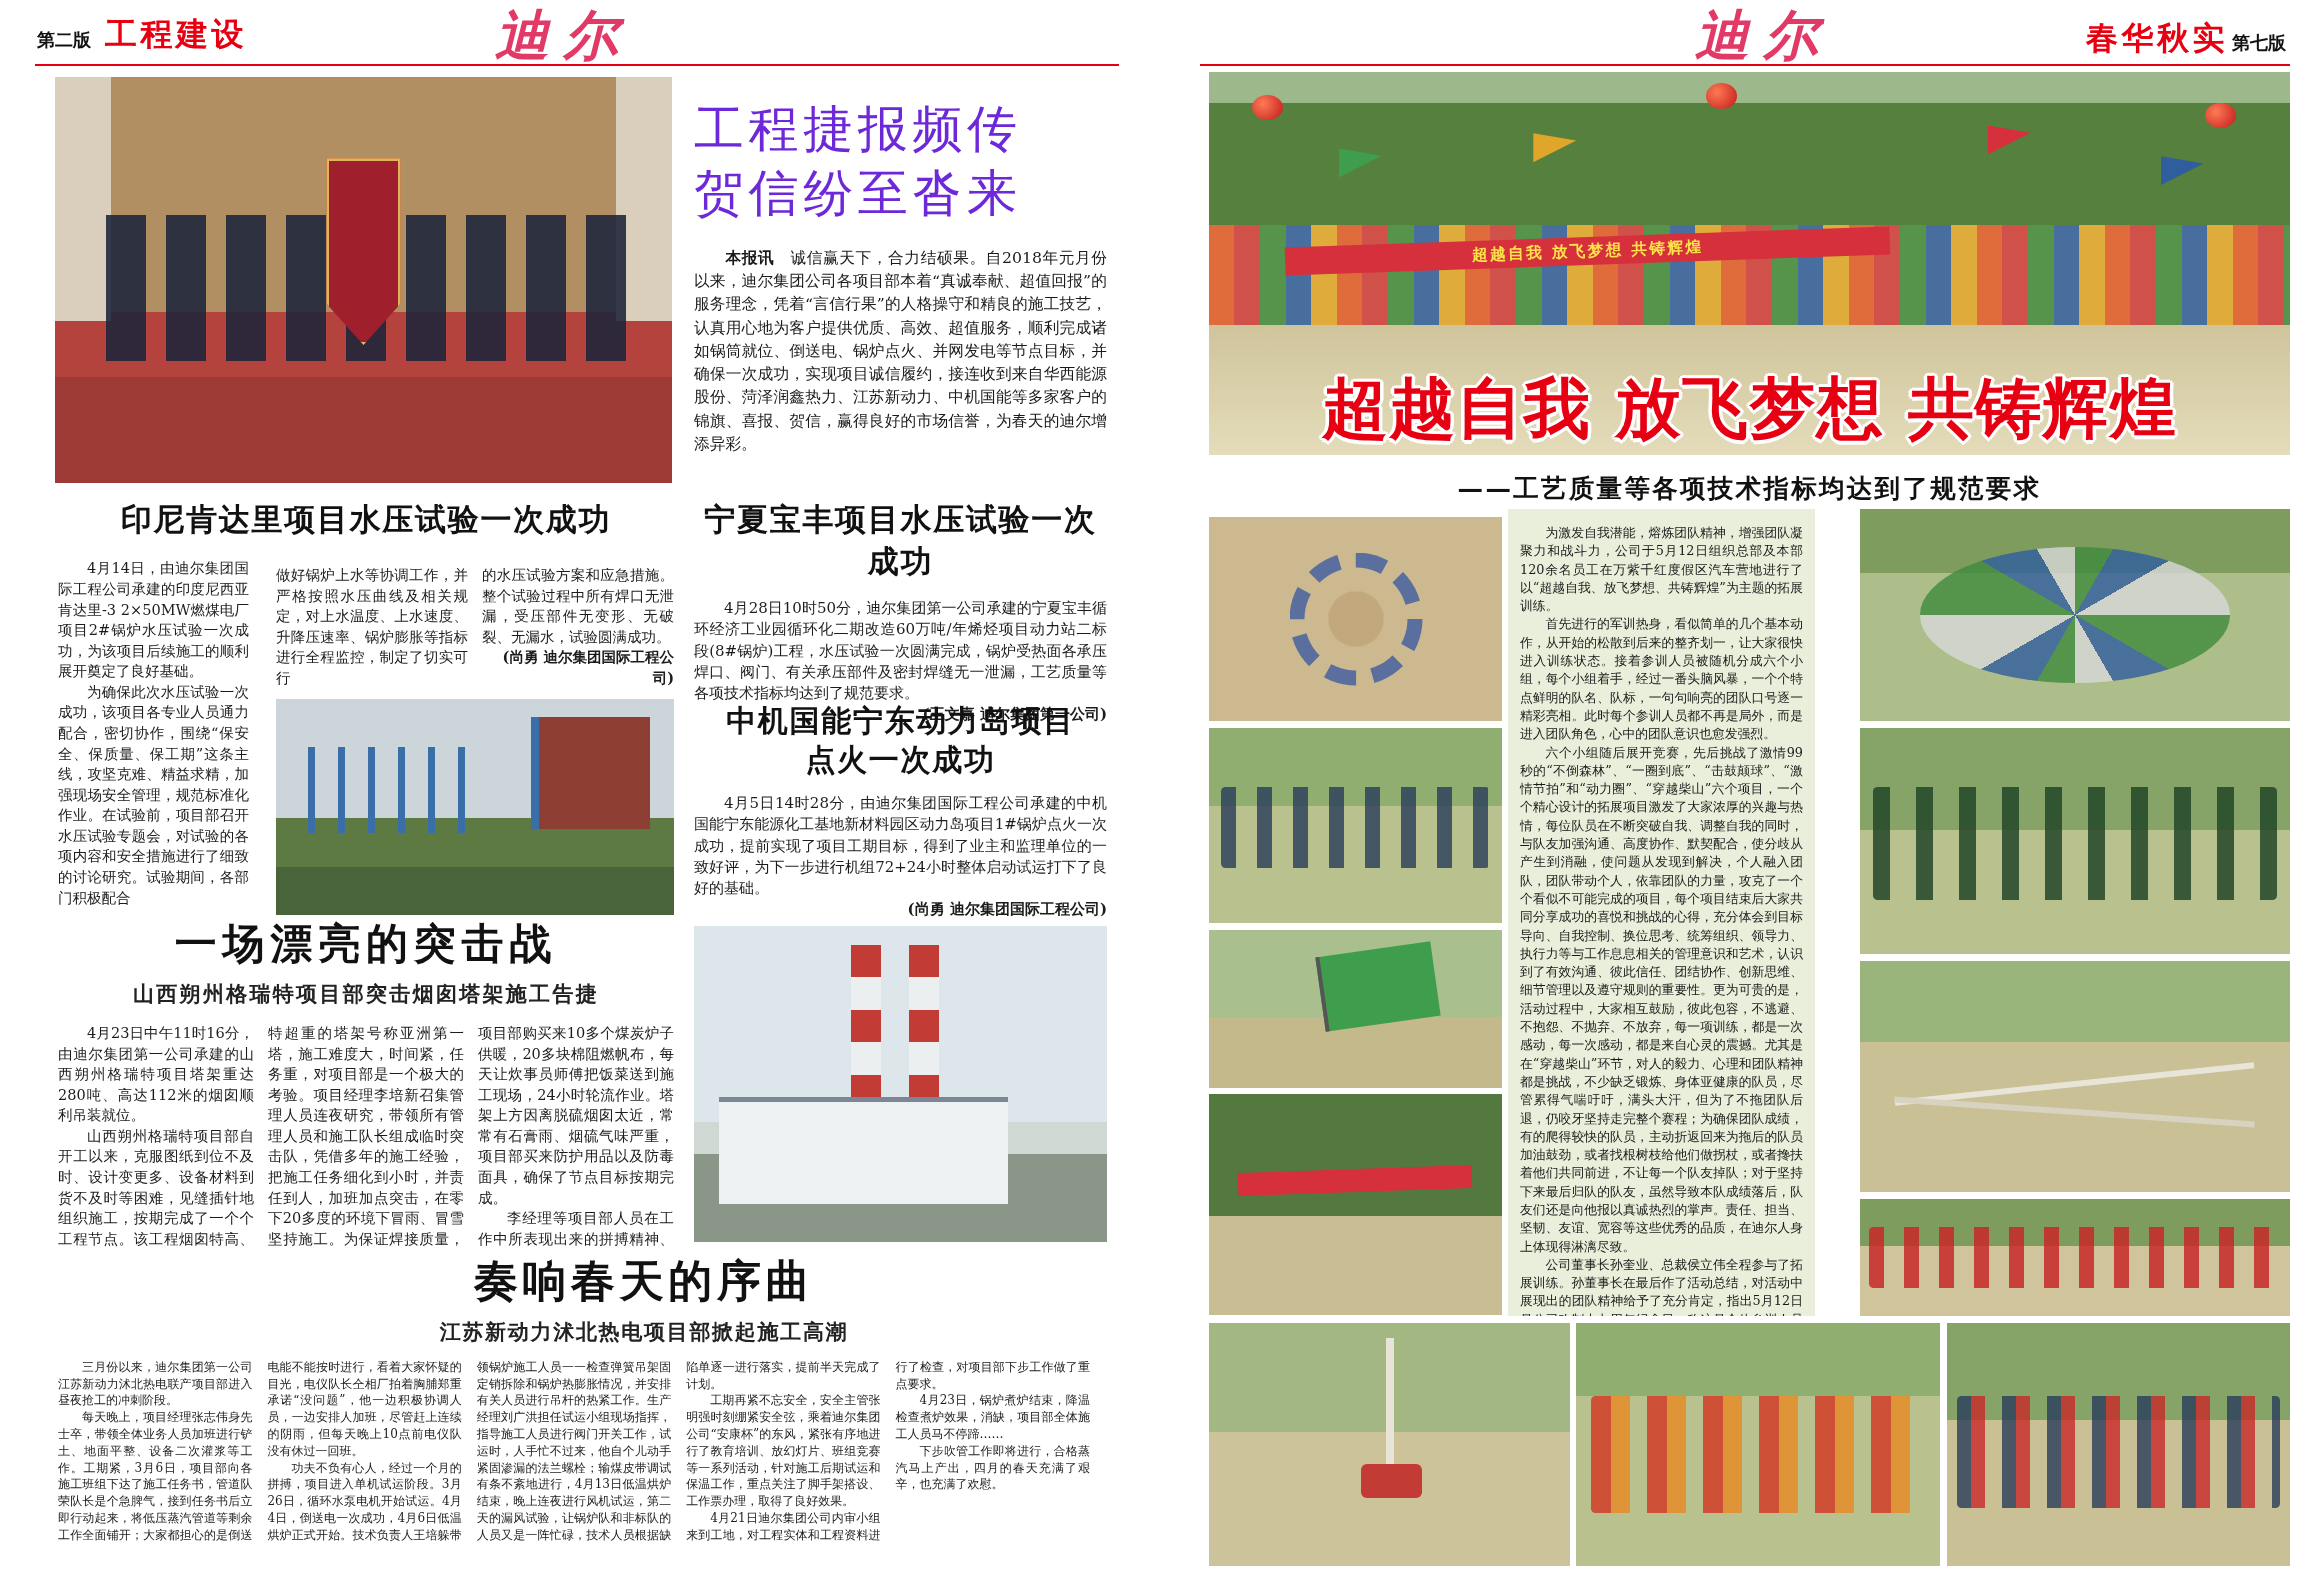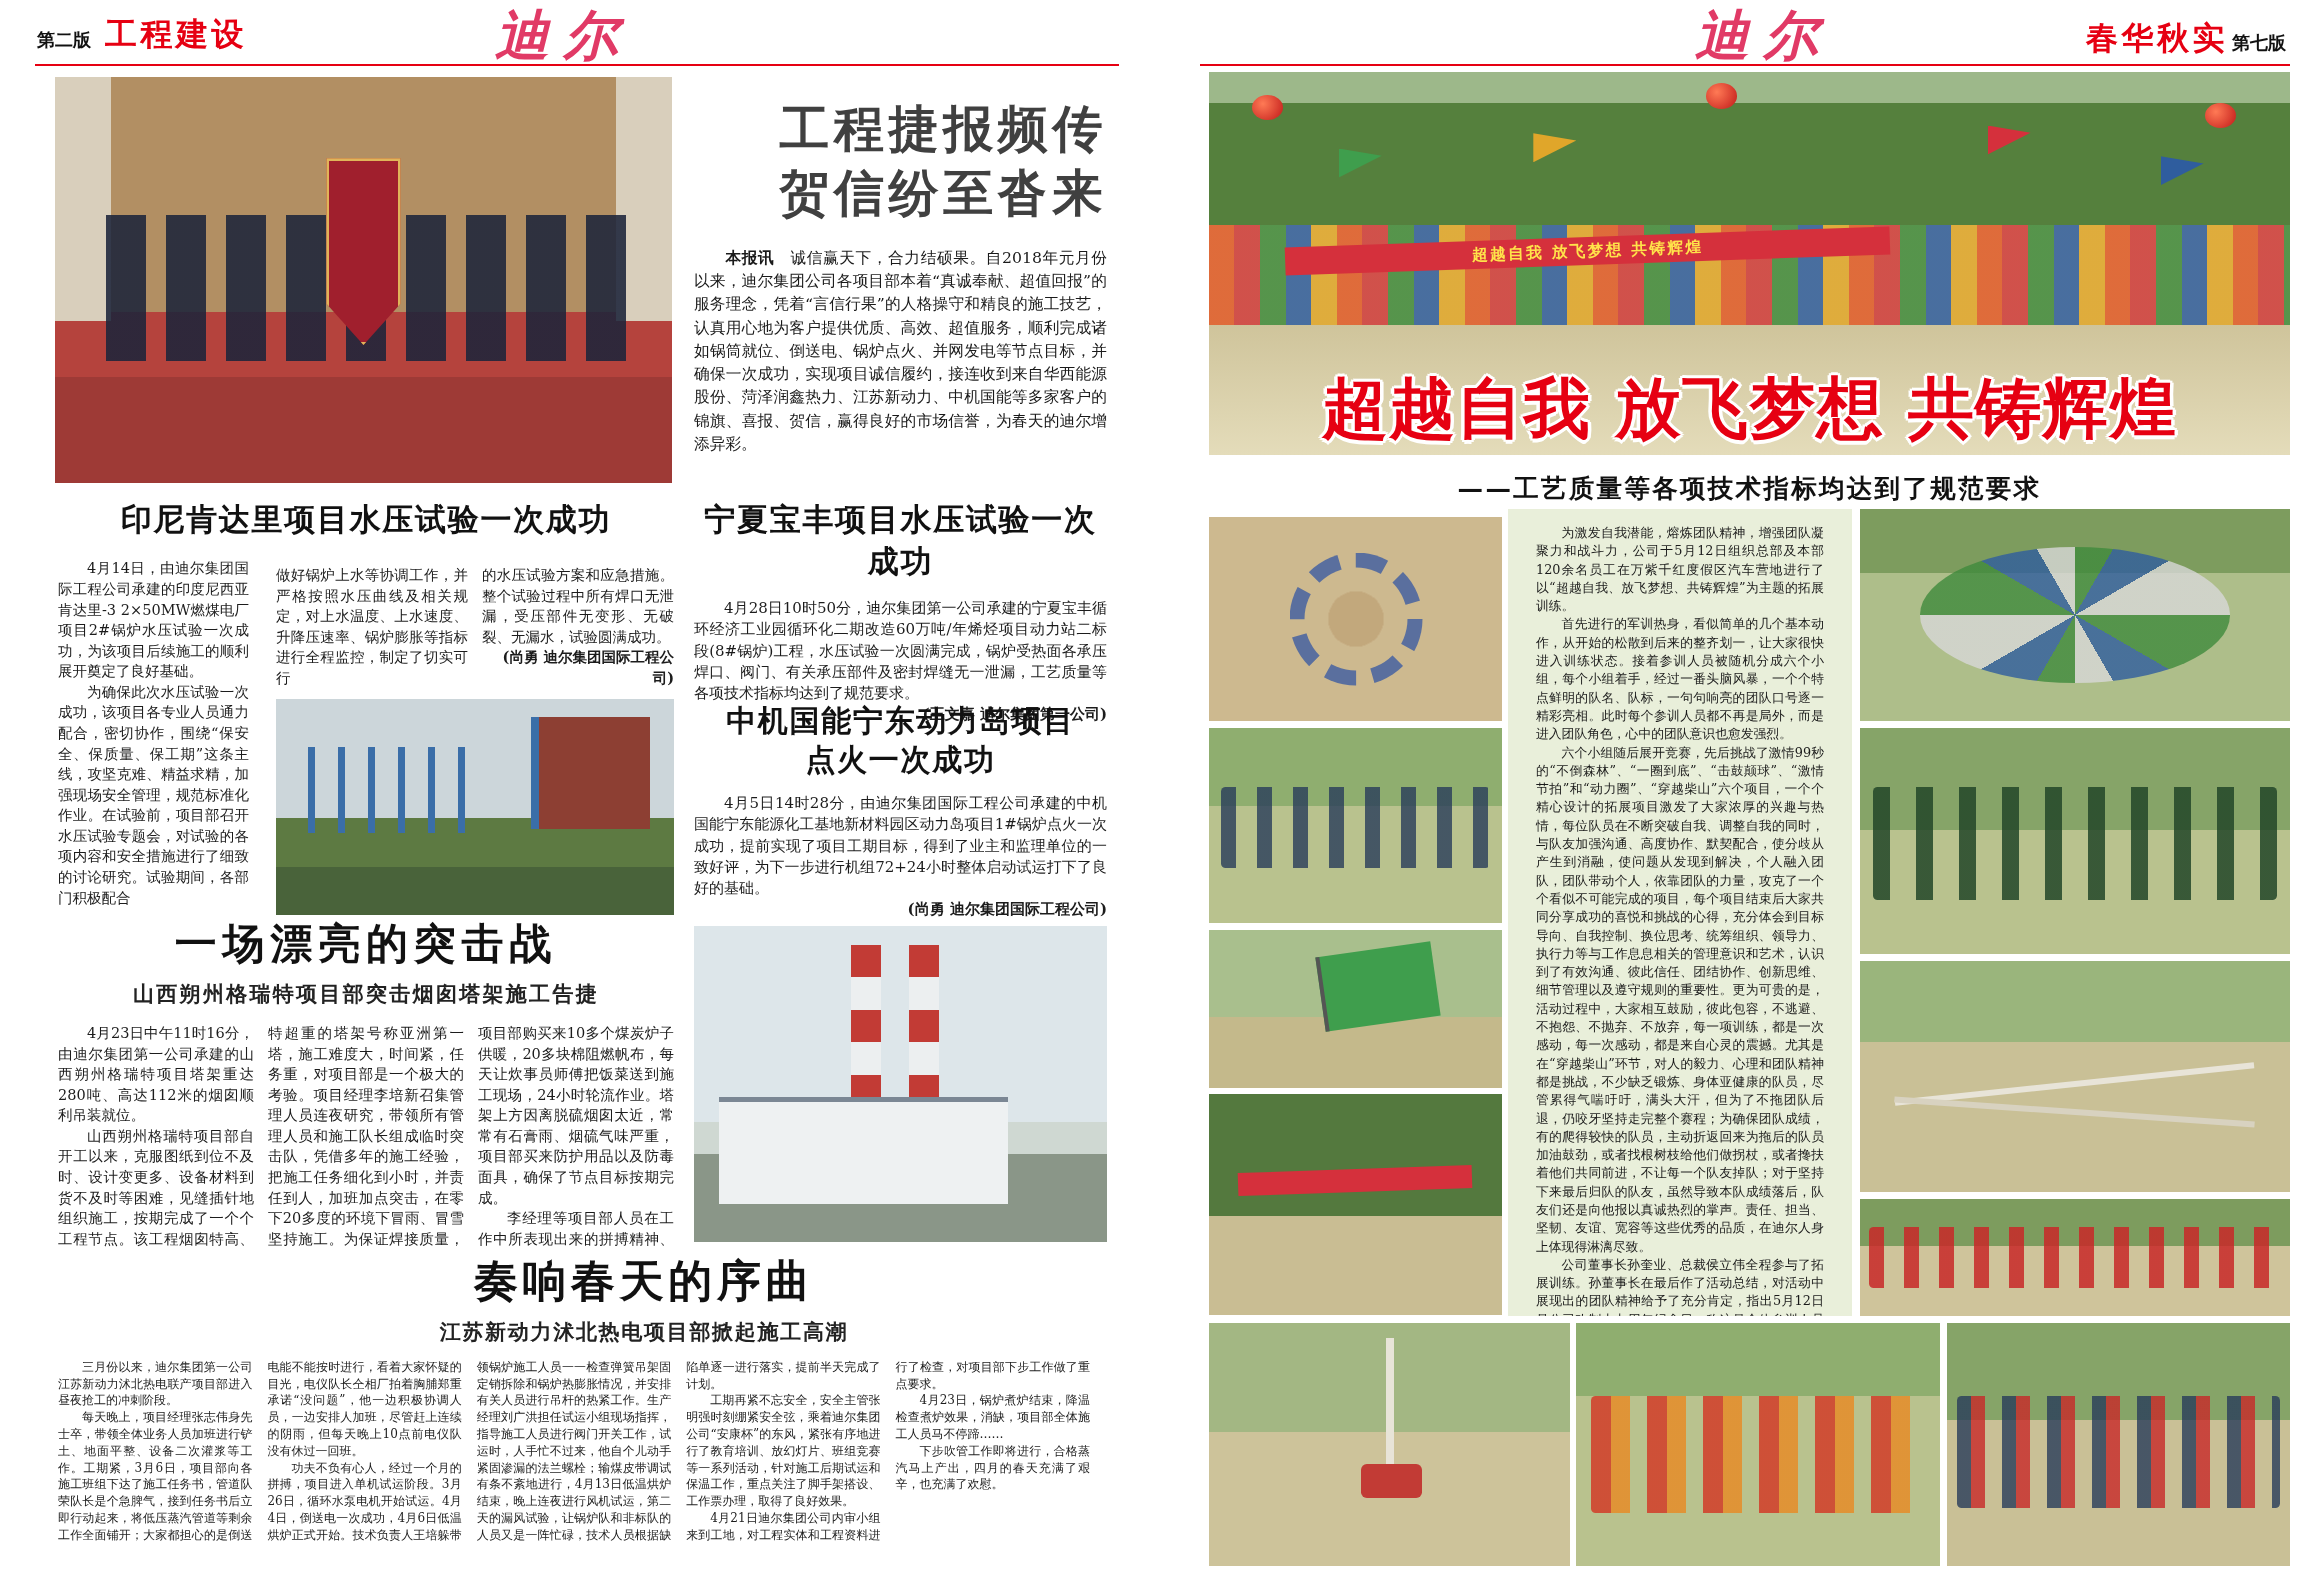--- a/index.html
+++ b/index.html
@@ -20,21 +20,21 @@
 
   
   .body-text { font-size:14.5px; line-height:1.42; text-align:justify; color:#1c1c1c; }
   .body-text p { text-indent:2em; }
   .sign { text-align:right; font-weight:bold; text-indent:0 !important; }
   .art-title { text-align:center; font-weight:900; color:#111; letter-spacing:1.7px; }
   .art-subtitle { text-align:center; font-weight:bold; color:#222; }
 
   
   #lead { left:694px; top:97px; width:413px; height:390px; }
-  #lead .lead-title { font-size:50px; line-height:1.28; text-align:right; font-weight:700; color:#404040; letter-spacing:4.6px; font-family:"DejaVu Sans", sans-serif; }
+  #lead .lead-title { font-size:50px; line-height:1.28; text-align:left; font-weight:400; color:#6d28d9; letter-spacing:4.6px; font-family:"DejaVu Sans", sans-serif; }
   #lead .lead-body { margin-top:21px; font-size:15.7px; line-height:1.48; text-align:justify; }
   #lead .intro { font-weight:900; font-family:"DejaVu Sans", sans-serif; }
 
   
   #art-kendari { left:58px; top:499px; width:616px; height:409px; }
   #art-kendari .art-title { font-size:31px; }
   #art-kendari .krow { display:flex; gap:14px; margin-top:17.4px;align-items:flex-end; }
   #art-kendari .kcol1 { width:204px; height:357px; overflow:hidden; }
   #art-kendari .kright { width:398px;margin-left:13px; }
   #art-kendari .ktext { column-count:2; column-gap:14px; height:125px; overflow:hidden; }
@@ -69,21 +69,21 @@
   #photo-main .ground { position:absolute; left:0; right:0; bottom:0; height:34%; background:linear-gradient(#cfc49b,#e4dcba); }
   .site-banner { position:absolute; left:7%; top:43%; width:56%; height:28px; background:#d5303c;
       color:#ffe34a; font-size:15.7px; font-weight:bold; display:flex; align-items:center; justify-content:center;
       transform:rotate(-2deg); letter-spacing:2.3px; font-family:"DejaVu Sans", sans-serif; }
   .lantern { position:absolute; width:31px; height:25.5px; border-radius:50%; background:radial-gradient(circle at 35% 35%, #ff7a55, #c01818); }
   .flag { position:absolute; width:43px; height:29px; clip-path:polygon(0 0,100% 25%,0 100%); }
   .overlay-headline { position:absolute; left:0; right:0; bottom:1.2px; text-align:center;
       font-size:66px; font-weight:900; color:#e60012; letter-spacing:1.2px; font-family:"DejaVu Sans", sans-serif;
       text-shadow:-3.5px 0 0 #fff,3.5px 0 0 #fff,0 -3.5px 0 #fff,0 3.5px 0 #fff,-2.3px -2.3px 0 #fff,2.3px 2.3px 0 #fff,-2.3px 2.3px 0 #fff,2.3px -2.3px 0 #fff; }
   #main-subtitle { left:1209px; top:471px; width:1081px; text-align:center; font-size:25.5px; font-weight:bold; color:#111; letter-spacing:2.3px; }
-  #center-text { left:1508px; top:509px; width:344px; height:807px; background:#e9efda; padding:15px 28px; font-size:12.8px; line-height:1.43; text-align:justify; overflow:hidden; }
+  #center-text { left:1508px; top:509px; width:307px; height:807px; background:#e9efda; padding:15px 12px; font-size:12.8px; line-height:1.43; text-align:justify; overflow:hidden; }
   #center-text p { text-indent:2em; }
 
   
   .ph { position:absolute; overflow:hidden; background:#c8c8c0; }
   .ph-rel { position:relative; overflow:hidden; }
   #photo-office { left:55px; top:77px; width:617px; height:406px; background:linear-gradient(#b79superb 0,#b28f63 0 58%, #b5433d 58% 74%, #9e3a36 74% 100%); background:linear-gradient(#b28f63 0 58%, #b5433d 58% 74%, #9e3a36 74% 100%); }
   #photo-office .curtain { position:absolute; top:0; width:9%; height:60%; background:#d9cfbc; }
   #photo-office .people { position:absolute; left:5%; right:5%; top:34%; height:36%;
       background:repeating-linear-gradient(90deg, transparent 0 20px, rgba(28,36,58,.88) 20px 60px); border-radius:5.8px; }
   #photo-office .pennant { position:absolute; left:44%; top:20%; width:12%; height:46%; background:#a01f2d; border:3.5px solid #e0b45a;

